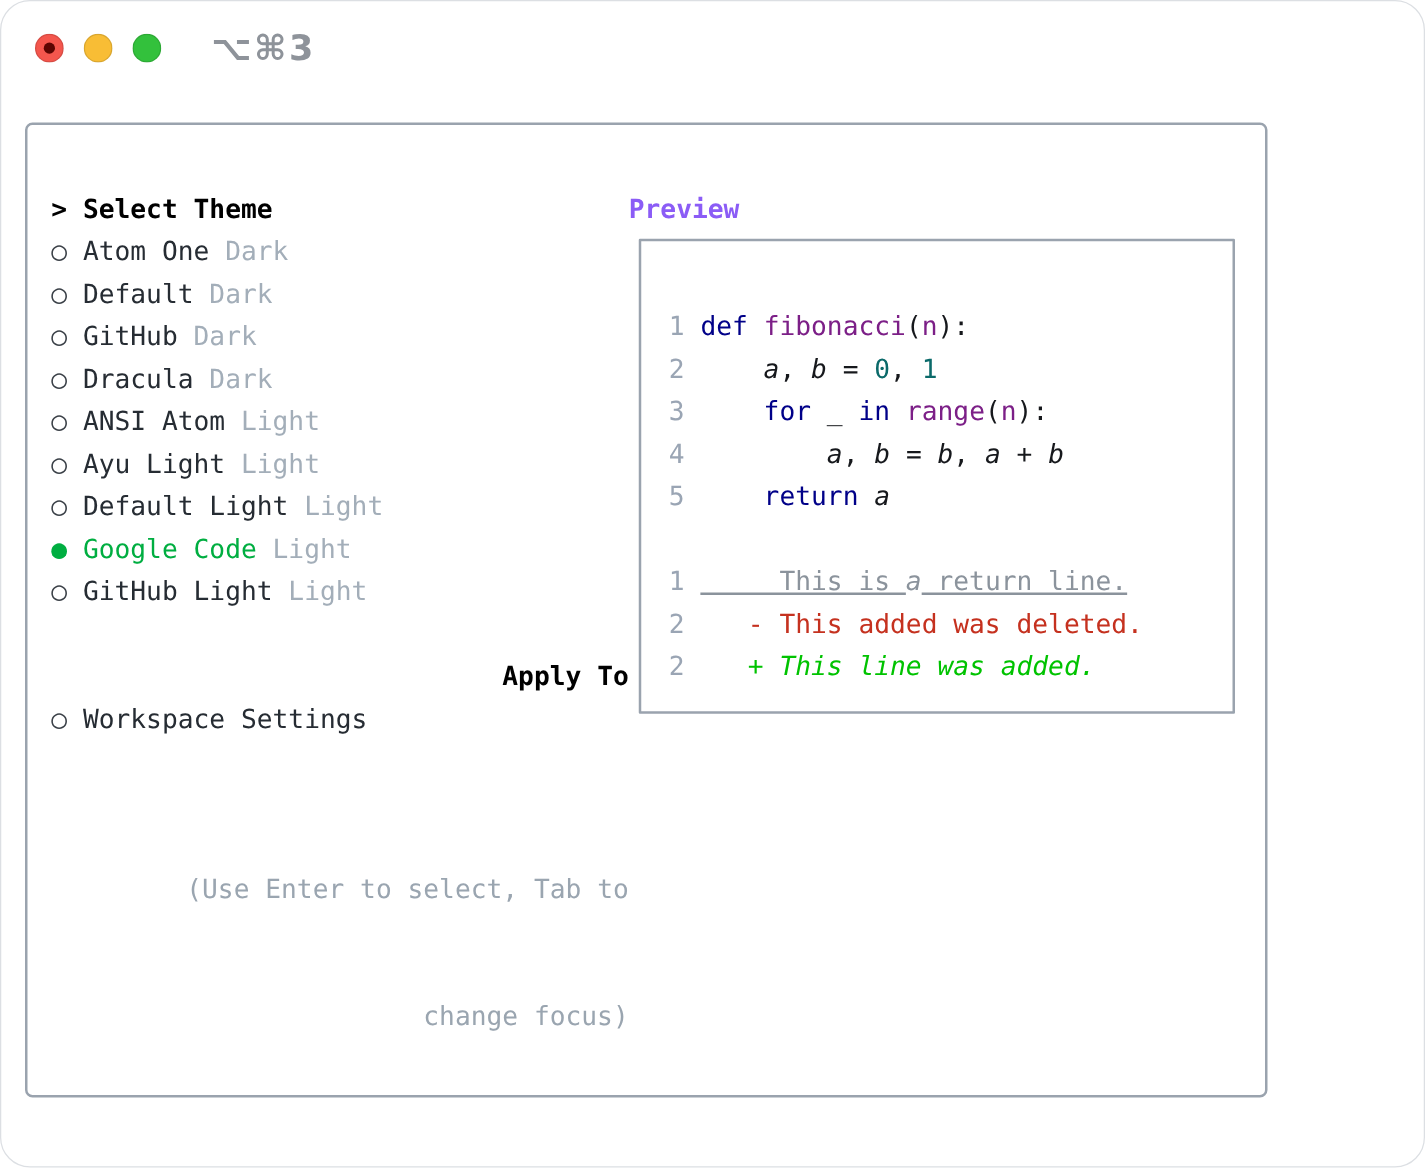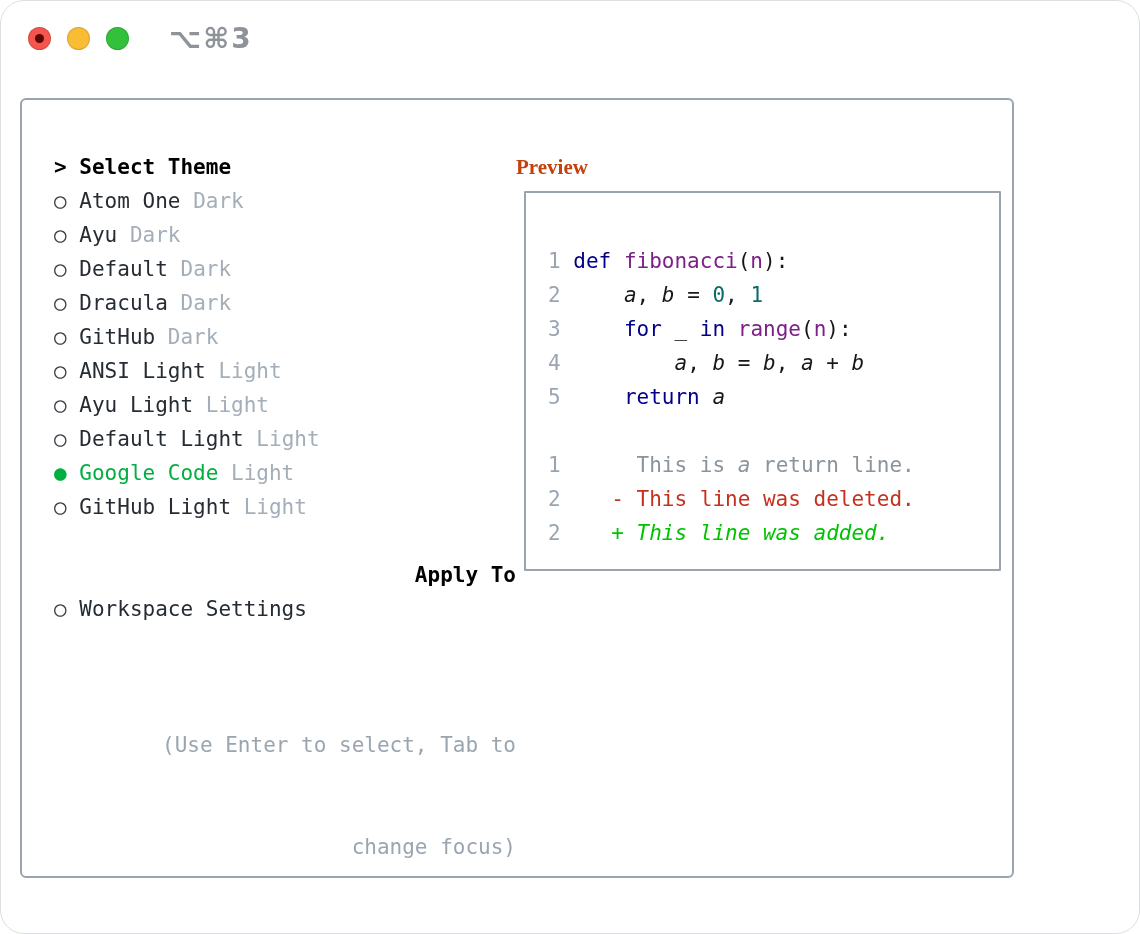--- a/index.html
+++ b/index.html
@@ -21,45 +21,45 @@
   .light.red{background:#f4564d;}
   .light.red::after{content:"";position:absolute;left:50%;top:50%;width:9px;height:9px;
          margin:-4.5px 0 0 -4.5px;border-radius:50%;background:#5c0502;}
   .light.yellow{background:#f8bd35;}
   .light.green{background:#33c13c;}
   .shortcut{position:absolute;left:168px;top:21px;font-family:"DejaVu Sans",sans-serif;
          font-size:28px;font-weight:bold;color:#8e939a;letter-spacing:2px;white-space:pre;}
   
   .panel{position:absolute;left:19px;top:97px;width:994px;height:780px;
          border:2px solid var(--border);border-radius:6px;background:#fff;
-         padding:50px 0 0 32px;display:flex;font-size:21px;line-height:34px;color:var(--ink);}
+         padding:50px 0 0 19px;display:flex;font-size:21px;line-height:34px;color:var(--ink);}
   .col-left{width:462px;flex:none;}
   .col-right{flex:1;}
   .row{white-space:pre;}
   .hdr{font-weight:bold;color:#000;}
   .marker{color:#3b4148;}
   .tname{color:var(--item);}
   .variant{color:var(--muted);}
   .sel .marker{color:var(--accent);}
   .sel .tname{color:var(--accent);}
   .indent2{display:inline-block;width:2ch;}
   .section-gap{margin-top:34px;text-align:right;}
   .hint{color:var(--hint);white-space:pre;}
   
-  .preview-header{font-weight:bold;color:#c2410c;white-space:pre;font-family:Liberation Serif, serif;}
+  .preview-header{font-weight:bold;color:#8b5cf6;white-space:pre;}
   .preview-box{margin-top:7px;margin-left:8px;width:477px;height:380px;
          border:2px solid var(--border);border-radius:1px;background:#fff;
          padding:51px 0 0 22px;overflow:hidden;}
   .pline{white-space:pre;line-height:34px;min-height:34px;}
   .ln{color:var(--lineno);}
   .tk-kw{color:var(--kw);}
   .tk-fn{color:var(--fn);}
   .tk-lit{color:var(--lit);}
   .tk-var{color:var(--ink);font-style:italic;}
-  .tk-ctx{color:var(--ctx);}
+  .tk-ctx{color:var(--ctx);text-decoration:underline;}
   .tk-ctx-i{color:var(--ctx);font-style:italic;}
   .tk-del{color:var(--del);}
   .tk-add{color:var(--add);font-style:italic;}
 </style>
 </head>
 <body>
 
 <div class="window">
 
   <div class="titlebar">
@@ -69,25 +69,24 @@
   </div>
   <div class="shortcut">⌥⌘3</div>
 
   <div class="panel">
 
     <div class="col-left">
       <div class="row hdr"><span>&gt;</span><span> </span><span>Select Theme</span></div>
 
       <div id="theme-list">
           <div class="row"><span class="marker">○</span> <span class="tname">Atom One</span> <span class="variant">Dark</span></div>
-          <div class="row"><span class="marker">○</span> <span class="tname">Ayu</span> <span class="variant">Dark</span></div>
           <div class="row"><span class="marker">○</span> <span class="tname">Default</span> <span class="variant">Dark</span></div>
+          <div class="row"><span class="marker">○</span> <span class="tname">GitHub</span> <span class="variant">Dark</span></div>
           <div class="row"><span class="marker">○</span> <span class="tname">Dracula</span> <span class="variant">Dark</span></div>
-          <div class="row"><span class="marker">○</span> <span class="tname">GitHub</span> <span class="variant">Dark</span></div>
-          <div class="row"><span class="marker">○</span> <span class="tname">ANSI Light</span> <span class="variant">Light</span></div>
+          <div class="row"><span class="marker">○</span> <span class="tname">ANSI Atom</span> <span class="variant">Light</span></div>
           <div class="row"><span class="marker">○</span> <span class="tname">Ayu Light</span> <span class="variant">Light</span></div>
           <div class="row"><span class="marker">○</span> <span class="tname">Default Light</span> <span class="variant">Light</span></div>
           <div class="row sel"><span class="marker">●</span> <span class="tname">Google Code</span> <span class="variant">Light</span></div>
           <div class="row"><span class="marker">○</span> <span class="tname">GitHub Light</span> <span class="variant">Light</span></div>
         </div>
 
       <div class="section-gap row hdr"><span class="indent2"></span><span>Apply To</span></div>
 
       <div id="apply-list">
           <div class="row"><span class="marker">○</span> <span class="tname">Workspace Settings</span></div>
@@ -102,19 +101,19 @@
     <div class="col-right">
       <div class="preview-header">Preview</div>
       <div class="preview-box" id="preview-box">
           <div class="pline"><span class="ln">1</span> <span class="tk-kw">def</span><span> </span><span class="tk-fn">fibonacci</span><span>(</span><span class="tk-fn">n</span><span>):</span></div>
           <div class="pline"><span class="ln">2</span> <span>    </span><span class="tk-var">a</span><span>, </span><span class="tk-var">b</span><span> = </span><span class="tk-lit">0</span><span>, </span><span class="tk-lit">1</span></div>
           <div class="pline"><span class="ln">3</span> <span>    </span><span class="tk-kw">for</span><span> </span><span class="tk-var">_</span><span> </span><span class="tk-kw">in</span><span> </span><span class="tk-fn">range</span><span>(</span><span class="tk-fn">n</span><span>):</span></div>
           <div class="pline"><span class="ln">4</span> <span>        </span><span class="tk-var">a</span><span>, </span><span class="tk-var">b</span><span> = </span><span class="tk-var">b</span><span>, </span><span class="tk-var">a</span><span> + </span><span class="tk-var">b</span></div>
           <div class="pline"><span class="ln">5</span> <span>    </span><span class="tk-kw">return</span><span> </span><span class="tk-var">a</span></div>
           <div class="pline"></div>
           <div class="pline"><span class="ln">1</span> <span class="tk-ctx">     This is </span><span class="tk-ctx-i">a</span><span class="tk-ctx"> return line.</span></div>
-          <div class="pline"><span class="ln">2</span> <span class="tk-del">   - This line was deleted.</span></div>
+          <div class="pline"><span class="ln">2</span> <span class="tk-del">   - This added was deleted.</span></div>
           <div class="pline"><span class="ln">2</span> <span class="tk-add">   + This line was added.</span></div>
         </div>
     </div>
 
   </div>
 </div>
 
 </body></html>

